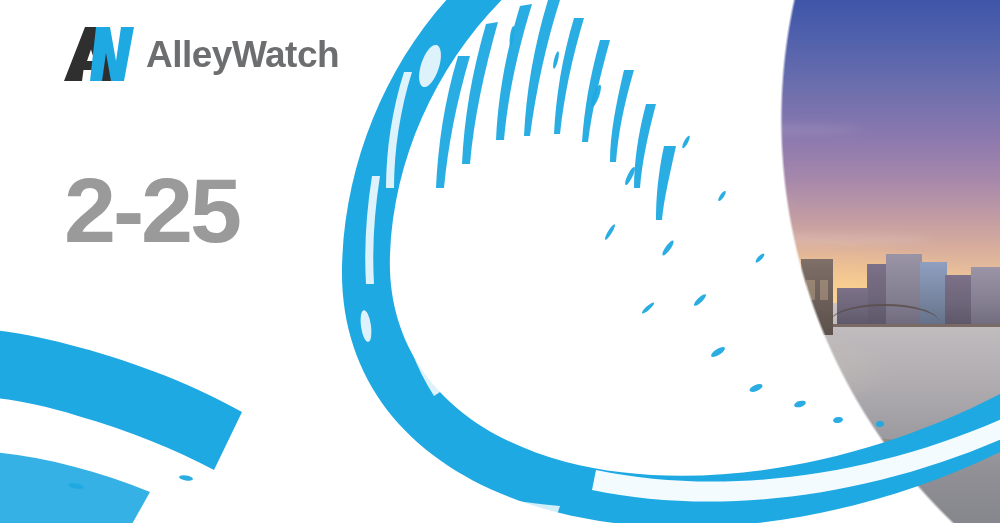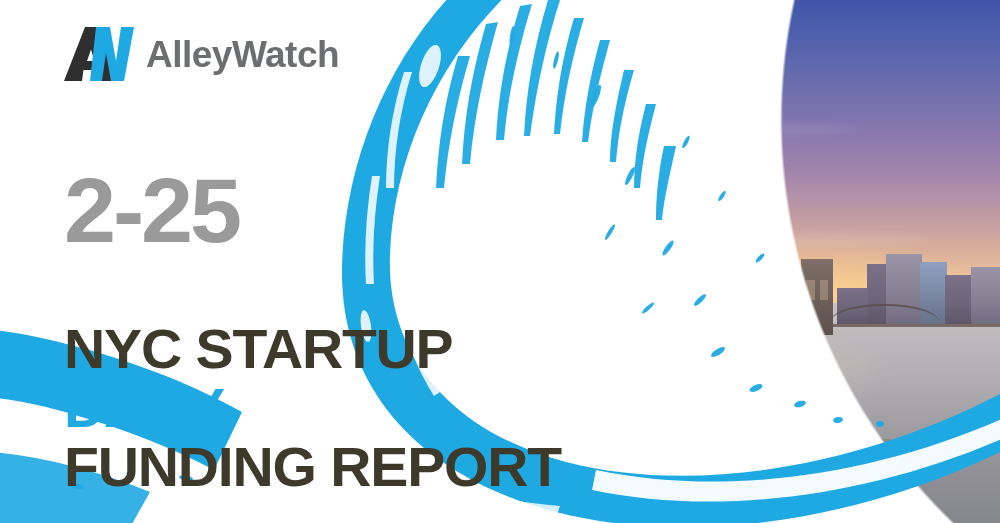--- a/index.html
+++ b/index.html
@@ -435,19 +435,14 @@
         <path d="M 23 4 L 37 4 L 58 58 L 40 58 L 30 30 Z" fill="#2f2f2f"></path>
 
         <path d="M 34 4 L 48 4 L 54 38 L 59 4 L 72 4 L 62 58 L 49 58 L 44 30 L 40 58 L 28 58 Z" fill="#1fa9e2"></path>
       </svg>
     </span>
     <span class="logo-word">AlleyWatch</span>
   </div>
 
   <div class="date-line">2-25</div>
 
-  <div class="headline">
-    <span class="hl-row r1">NYC STARTUP</span>
-    <span class="hl-row accent r2">DAILY</span>
-    <span class="hl-row r3">FUNDING REPORT</span>
-  </div>
 
 </div>
 
 </body></html>

